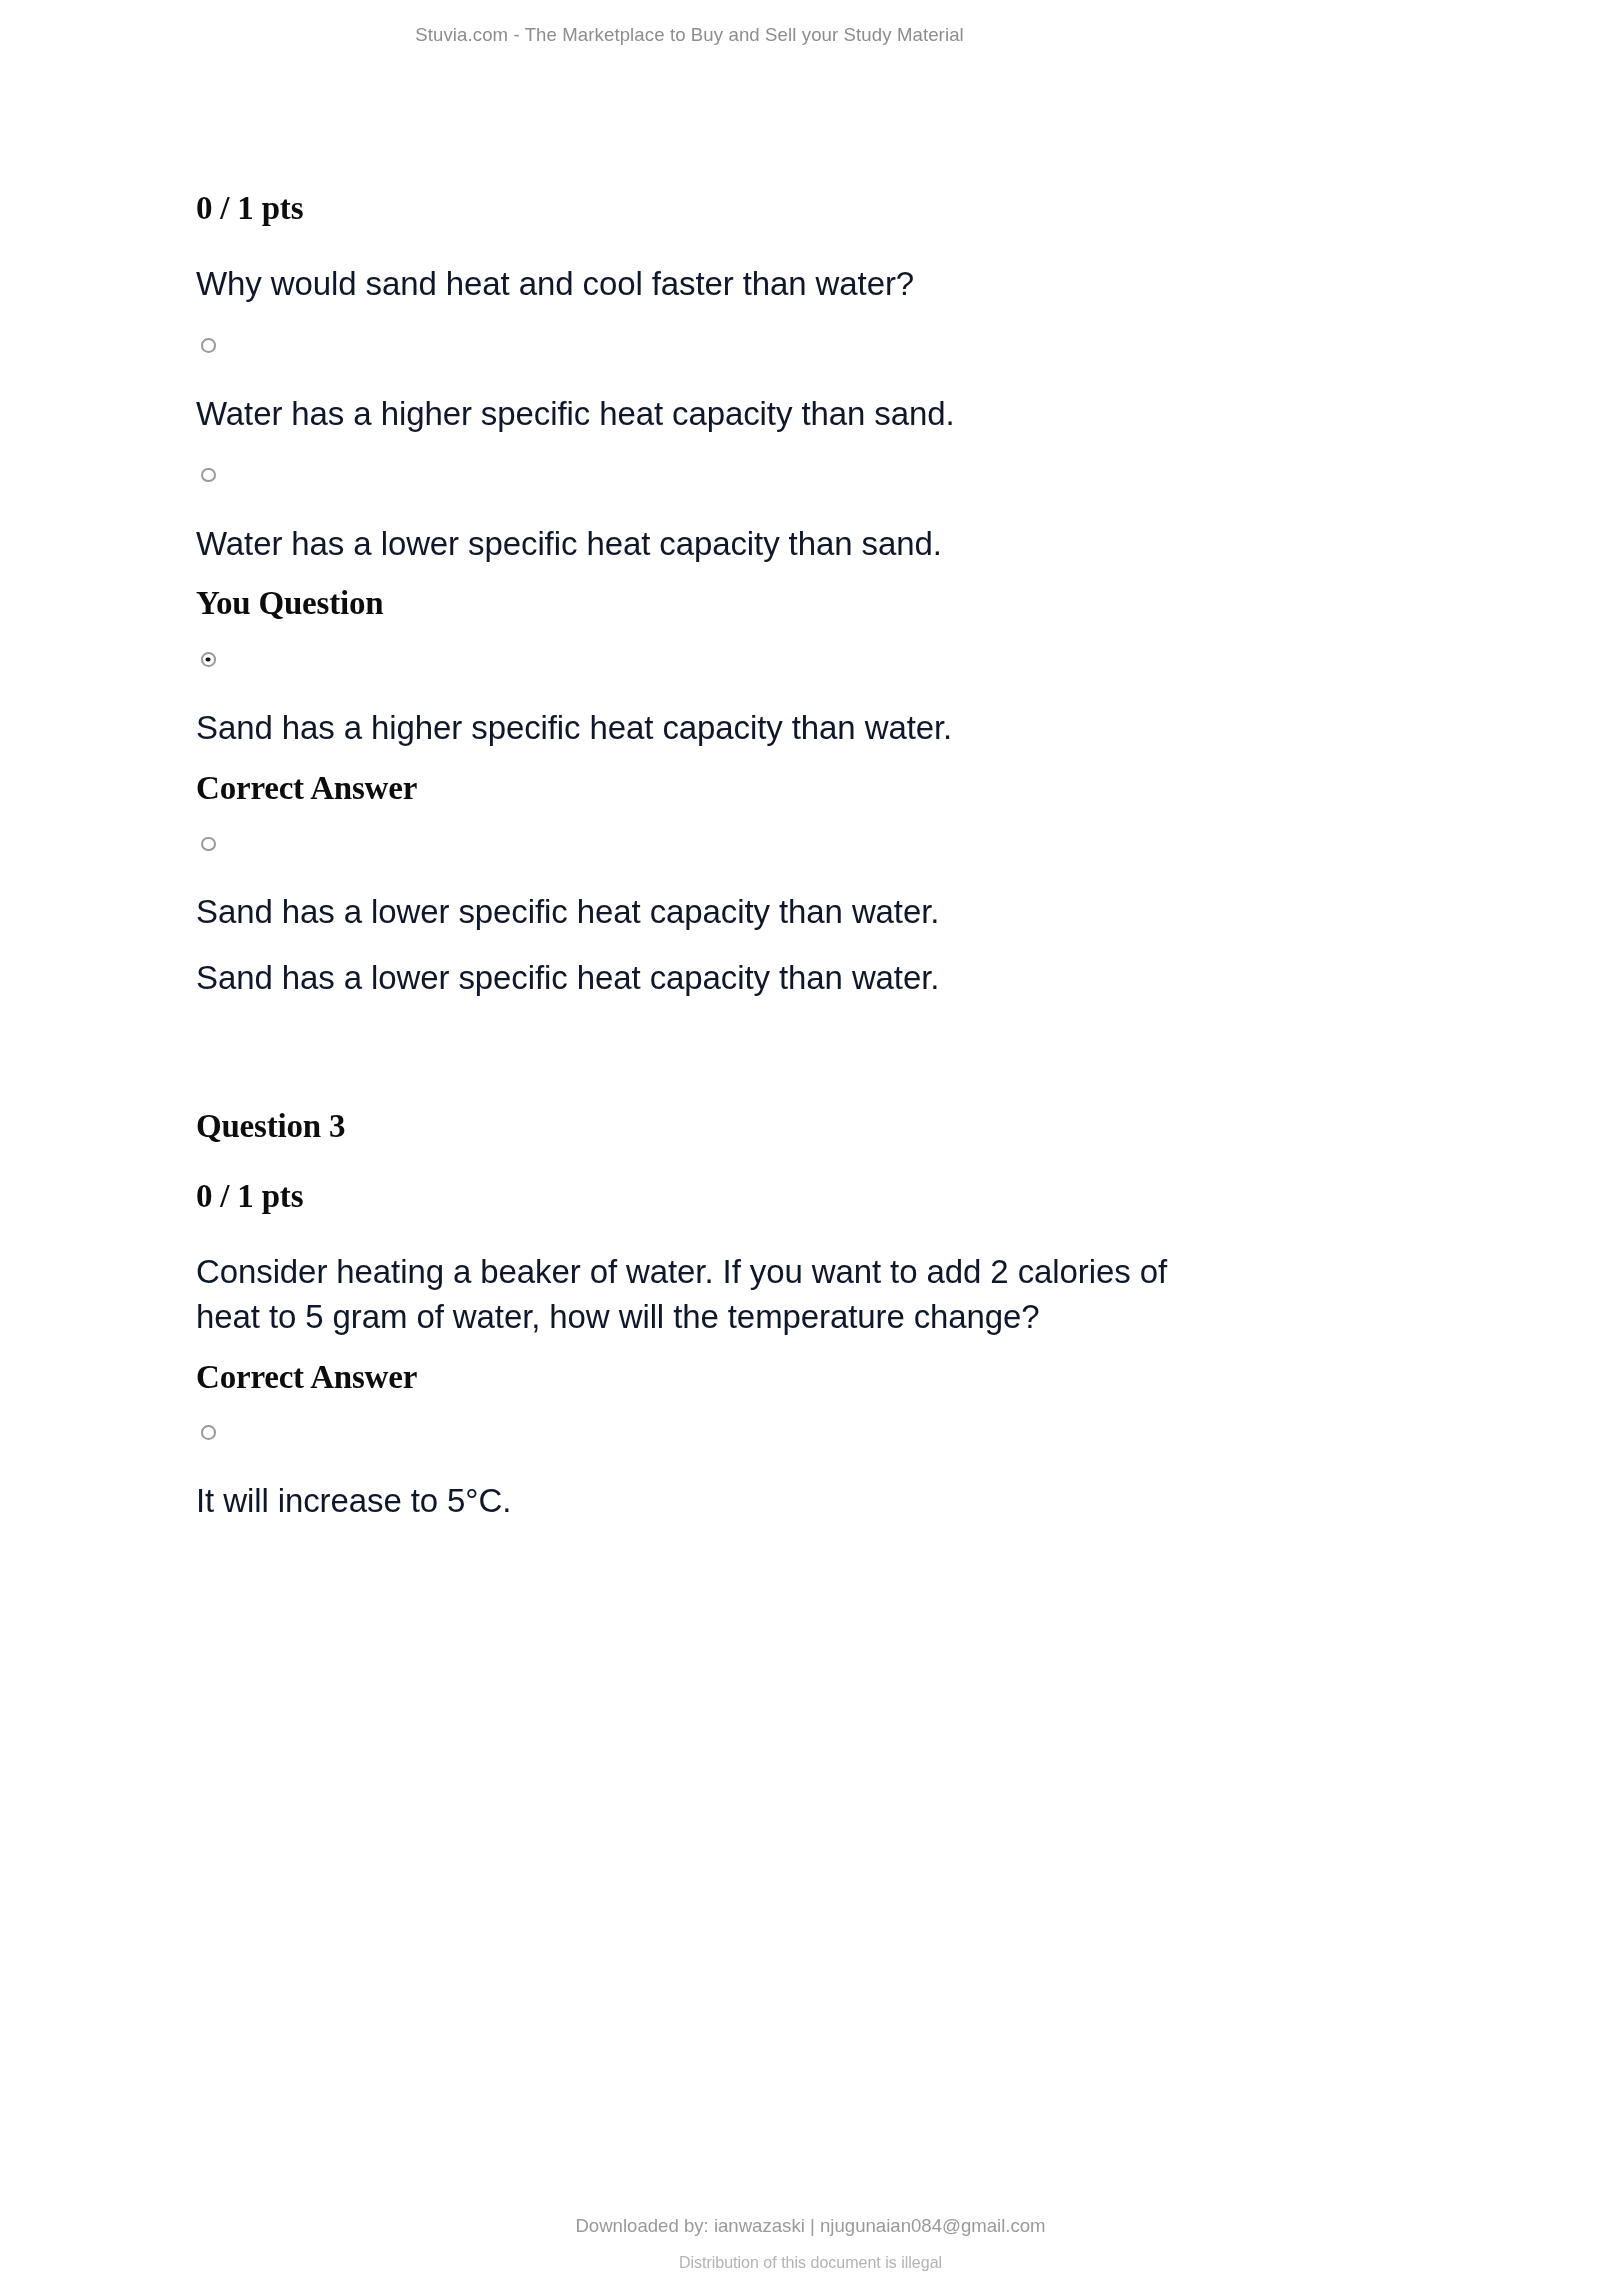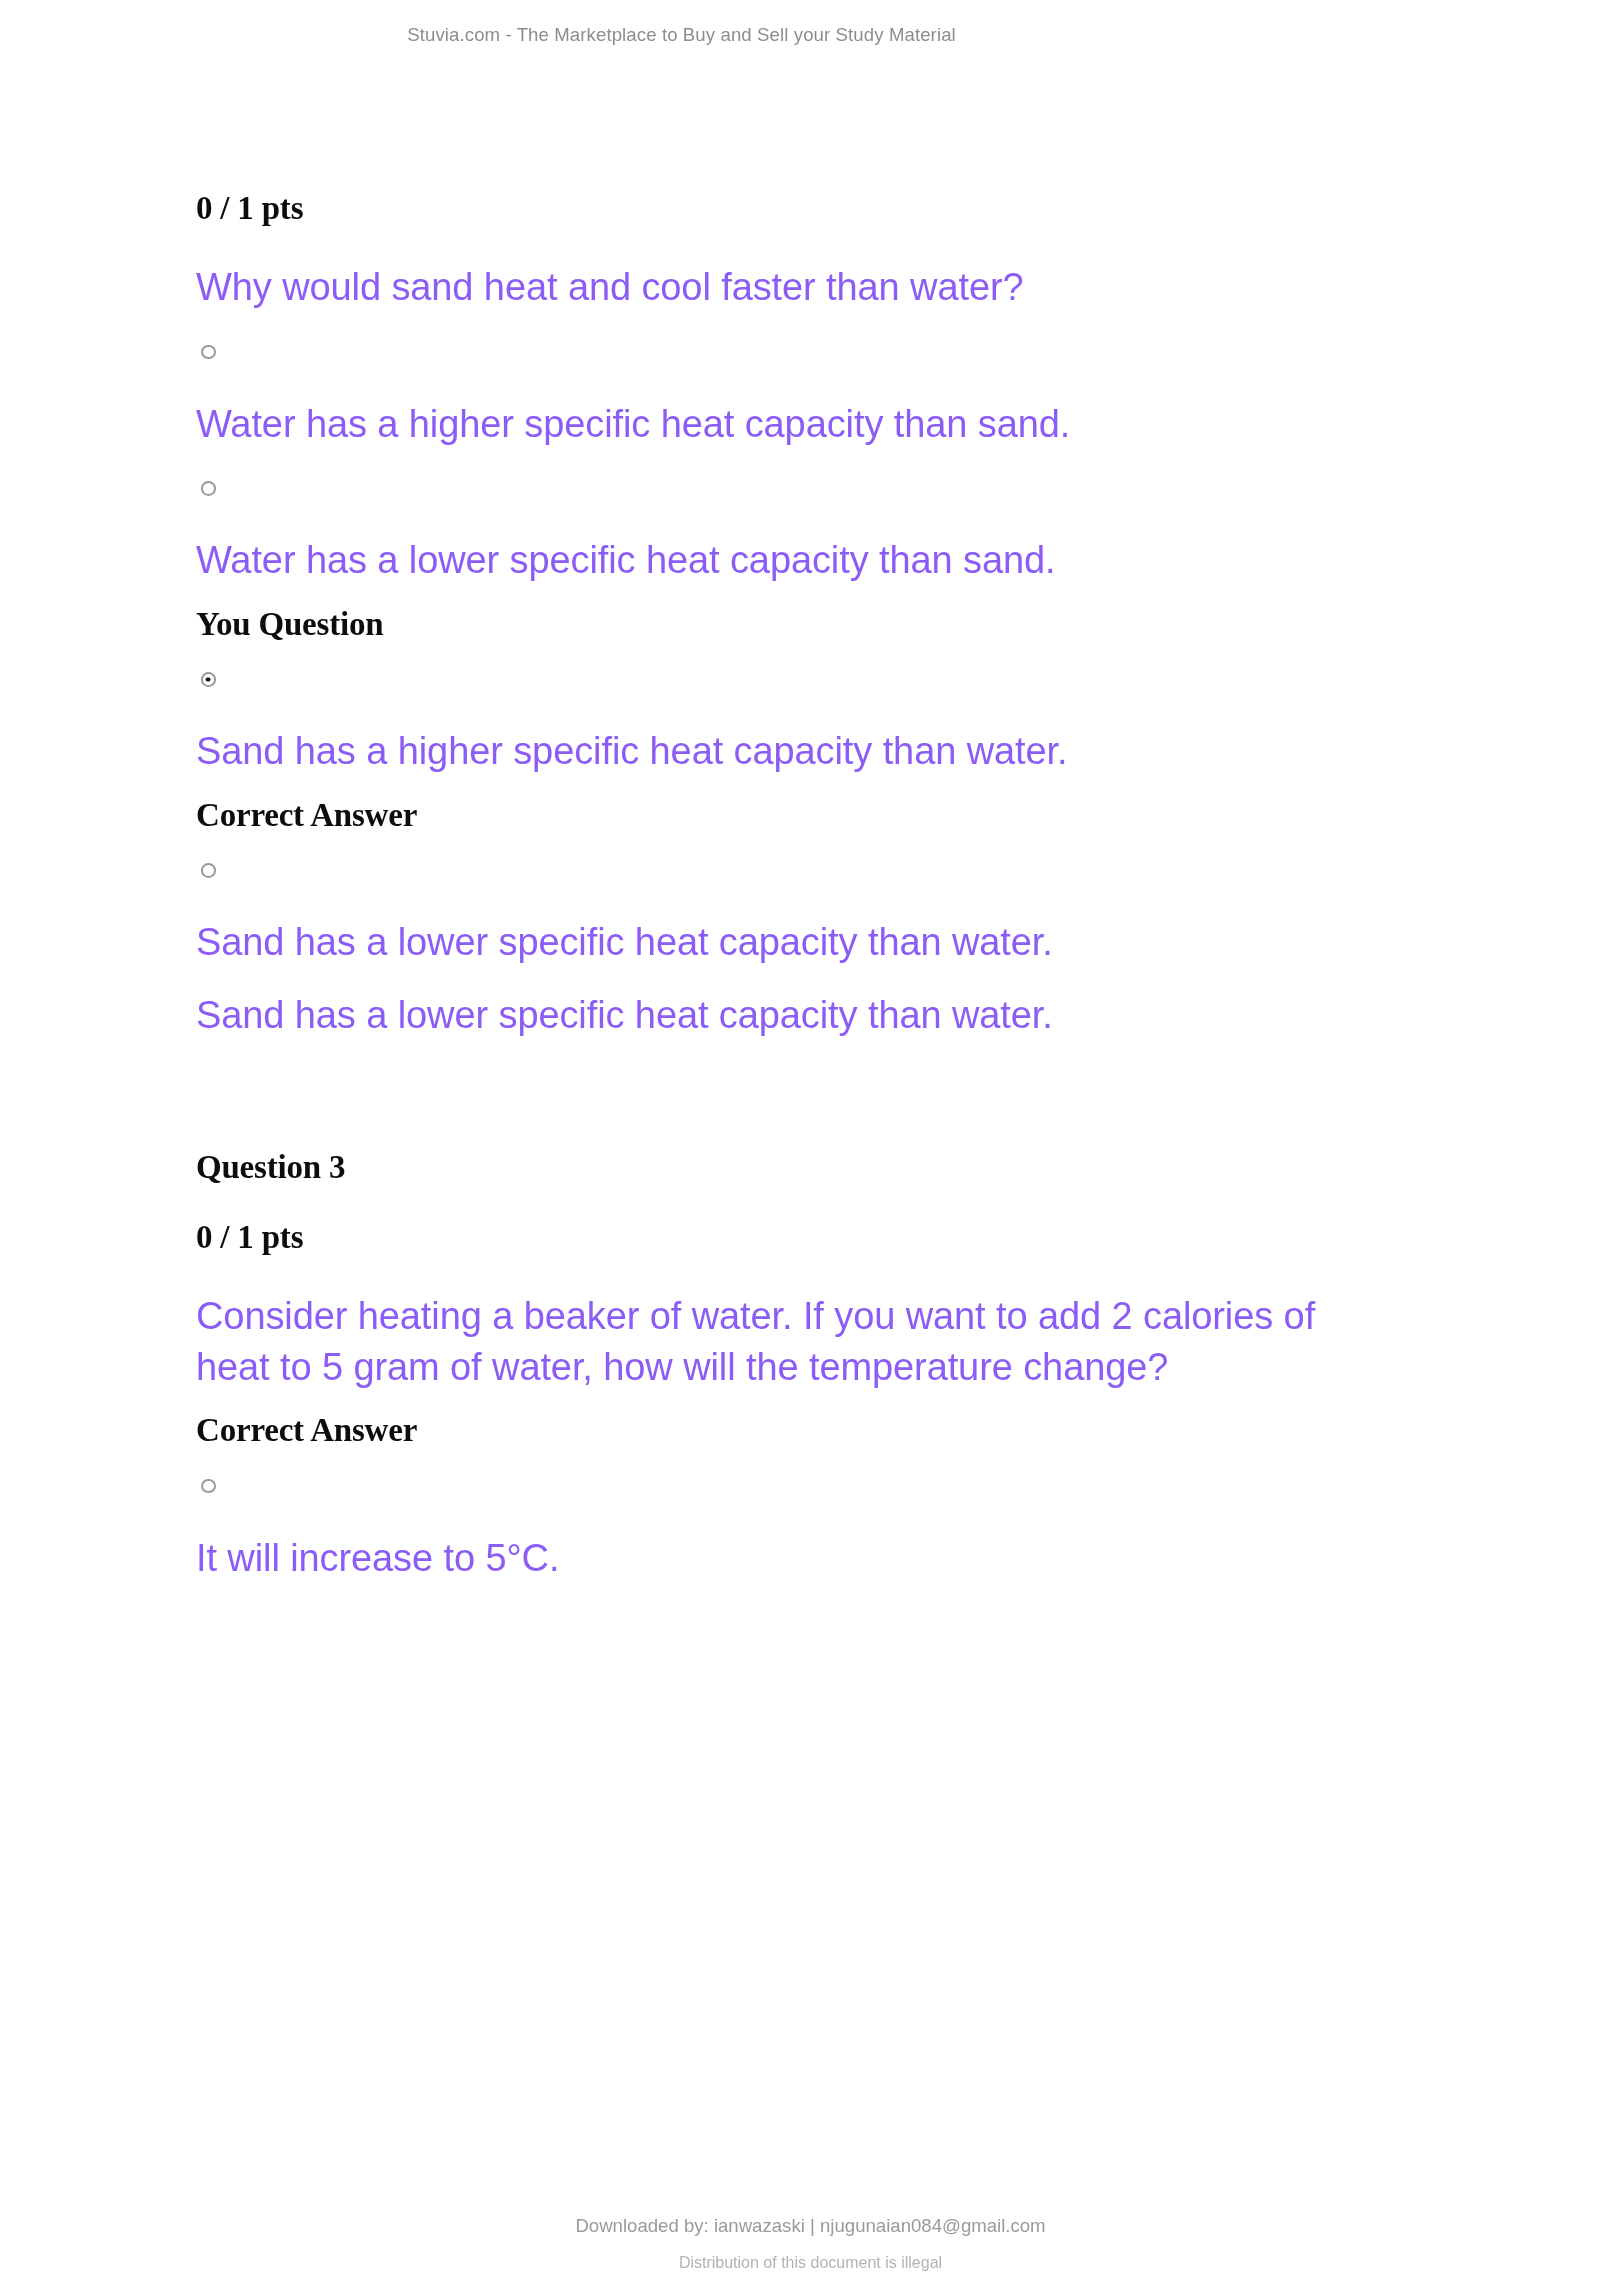--- a/index.html
+++ b/index.html
@@ -15,21 +15,21 @@
     font-family: "Liberation Sans", sans-serif;
     color: #000000;
     position: relative;
     overflow: hidden;
   }
 
   
   .page-header {
     position: absolute;
     top: 23.5px;
-    left: 0;
+    left: 8px;
     width: 1363px;
     text-align: center;
     font-family: "Liberation Sans", sans-serif;
     font-size: 18.6px;
     color: #8d8d8d;
     letter-spacing: 0.1px;
   }
 
   
   .content {
@@ -42,24 +42,24 @@
   .heading {
     font-size: 33px;
     font-weight: bold;
     line-height: 1.0;
     color: #0d0d0d;
     letter-spacing: -0.2px;
     font-family: Liberation Serif, serif;
   }
 
   .para {
-    font-size: 38px;
+    font-size: 33px;
     font-weight: normal;
     line-height: 1.34;
-    color: #8b5cf6;
+    color: #0f172a;
     letter-spacing: -0.1px;
   }
 
   
   .gap-sm  { height: 21.6px; }
   .gap-md  { height: 29px; }
   .gap-lg  { height: 37px; }
   .gap-xl  { height: 110px; }
 
   

